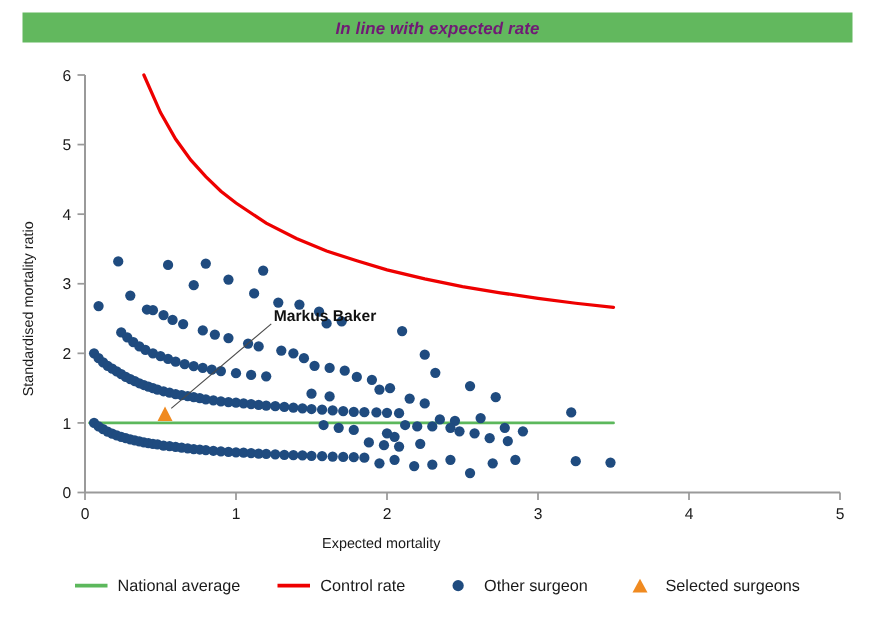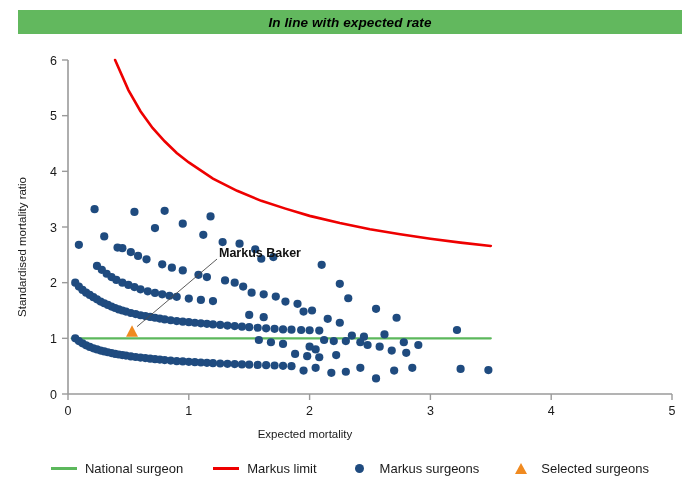--- a/index.html
+++ b/index.html
@@ -25,21 +25,21 @@
     left: 18px;
     top: 10px;
     width: 664px;
     height: 24px;
     background: #62b85e;
     display: flex;
     align-items: center;
     justify-content: center;
   }
   .banner-text {
-    color: #000000;
+    color: #701a75;
     font-style: italic;
     font-weight: bold;
     font-size: 13.5px;
     letter-spacing: 0.1px;
     font-family: "Liberation Sans", sans-serif;
   }
   .chart-area {
     position: absolute;
     left: 0;
     top: 40px;
@@ -356,29 +356,29 @@
       <g id="axis-titles">
           <text x="305" y="398" text-anchor="middle" class="axis-title">Expected mortality</text>
           <text x="0" y="0" text-anchor="middle" transform="translate(26,207) rotate(-90)" class="axis-title">Standardised mortality ratio</text>
         </g>
     </svg>
   </div>
 
   <div class="legend" id="legend">
       <div class="legend-item">
         <span class="swatch-line" style="background: rgb(92, 184, 92);"></span>
-        <span class="legend-text">National surgeon</span>
+        <span class="legend-text">National average</span>
       </div>
       <div class="legend-item">
         <span class="swatch-line" style="background: rgb(238, 0, 0);"></span>
-        <span class="legend-text">Markus limit</span>
+        <span class="legend-text">Control rate</span>
       </div>
       <div class="legend-item">
         <span class="swatch-dot" style="background: rgb(31, 75, 127);"></span>
-        <span class="legend-text">Markus surgeons</span>
+        <span class="legend-text">Other surgeon</span>
       </div>
       <div class="legend-item">
         <span class="swatch-tri" style="border-bottom: 11px solid rgb(240, 138, 32);"></span>
         <span class="legend-text">Selected surgeons</span>
       </div>
     </div>
 
 </div>
 
 </body></html>

